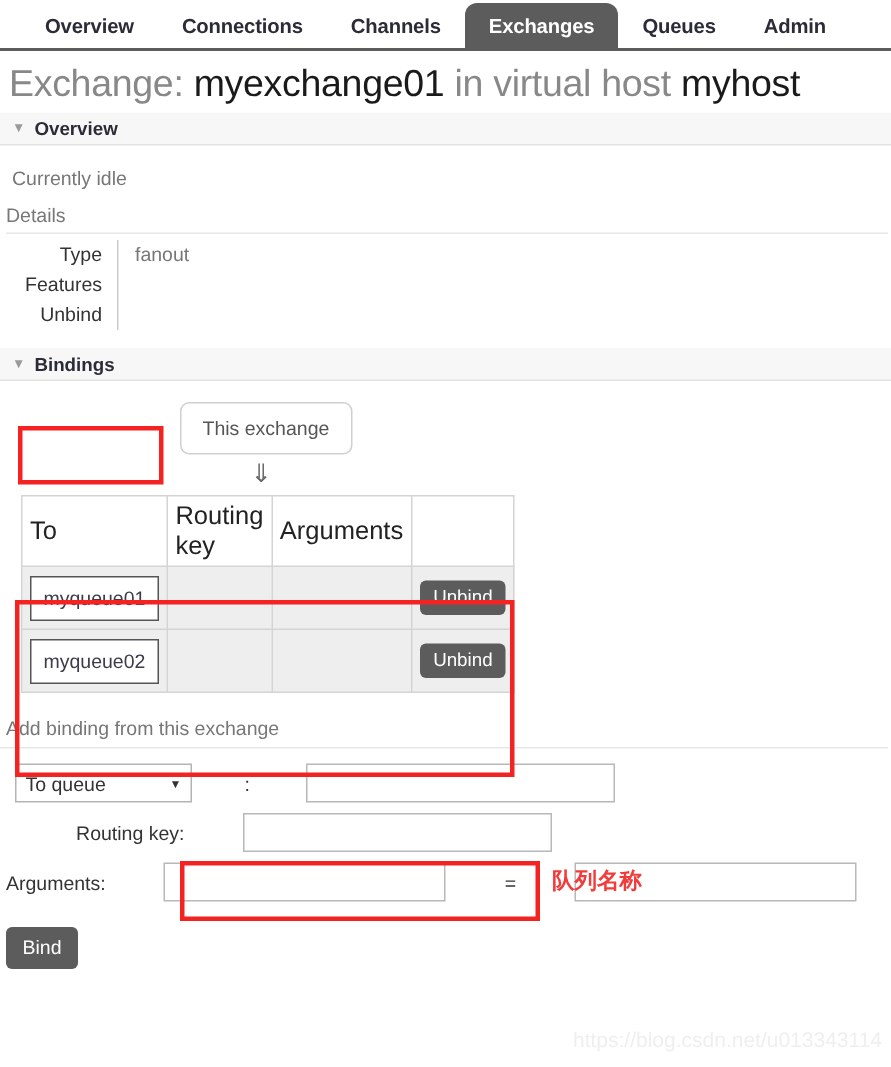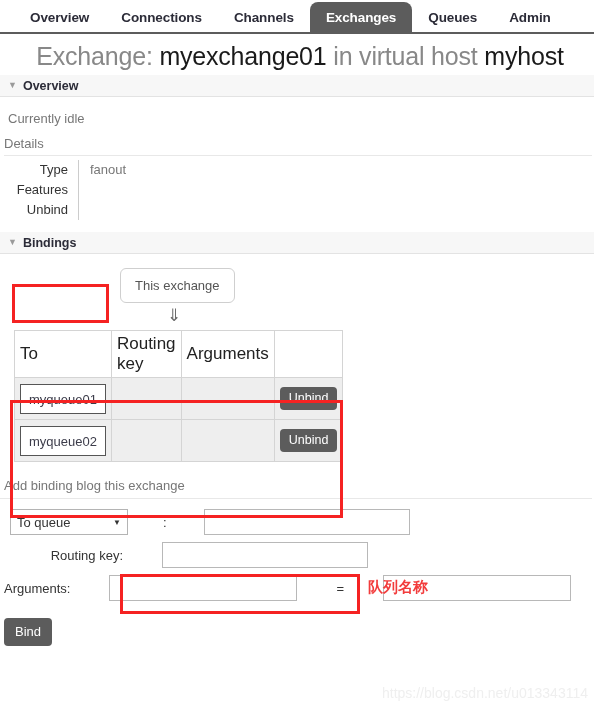--- a/index.html
+++ b/index.html
@@ -52,21 +52,20 @@
   }
 
   
   .page-title {
     font-size: 25px;
     color: #888888;
     font-weight: normal;
     padding: 8px 0 2px 6px;
     white-space: nowrap;
     letter-spacing: -0.2px;
-    text-align: center;
   }
   .page-title .strong { color: #1a1a1a; }
 
   
   .section-band {
     background: #f7f7f7;
     border-bottom: 1px solid #e3e3e3;
     height: 22px;
     display: flex;
     align-items: center;
@@ -404,21 +403,21 @@
           <td></td>
           <td></td>
           <td style="text-align:center;">
             <span class="btn-dark">Unbind</span>
           </td>
         </tr>
       </tbody>
     </table>
   </div>
 
-  <div class="form-head">Add binding blog this exchange</div>
+  <div class="form-head">Add binding from this exchange</div>
 
   <div class="form-rows">
     <div class="f-row">
       <div class="sel">
         <span>To queue</span>
         <span class="arrow">▼</span>
       </div>
       <span class="colon">:</span>
       <input class="tinput w-main" type="text" value="" style="">
     </div>

